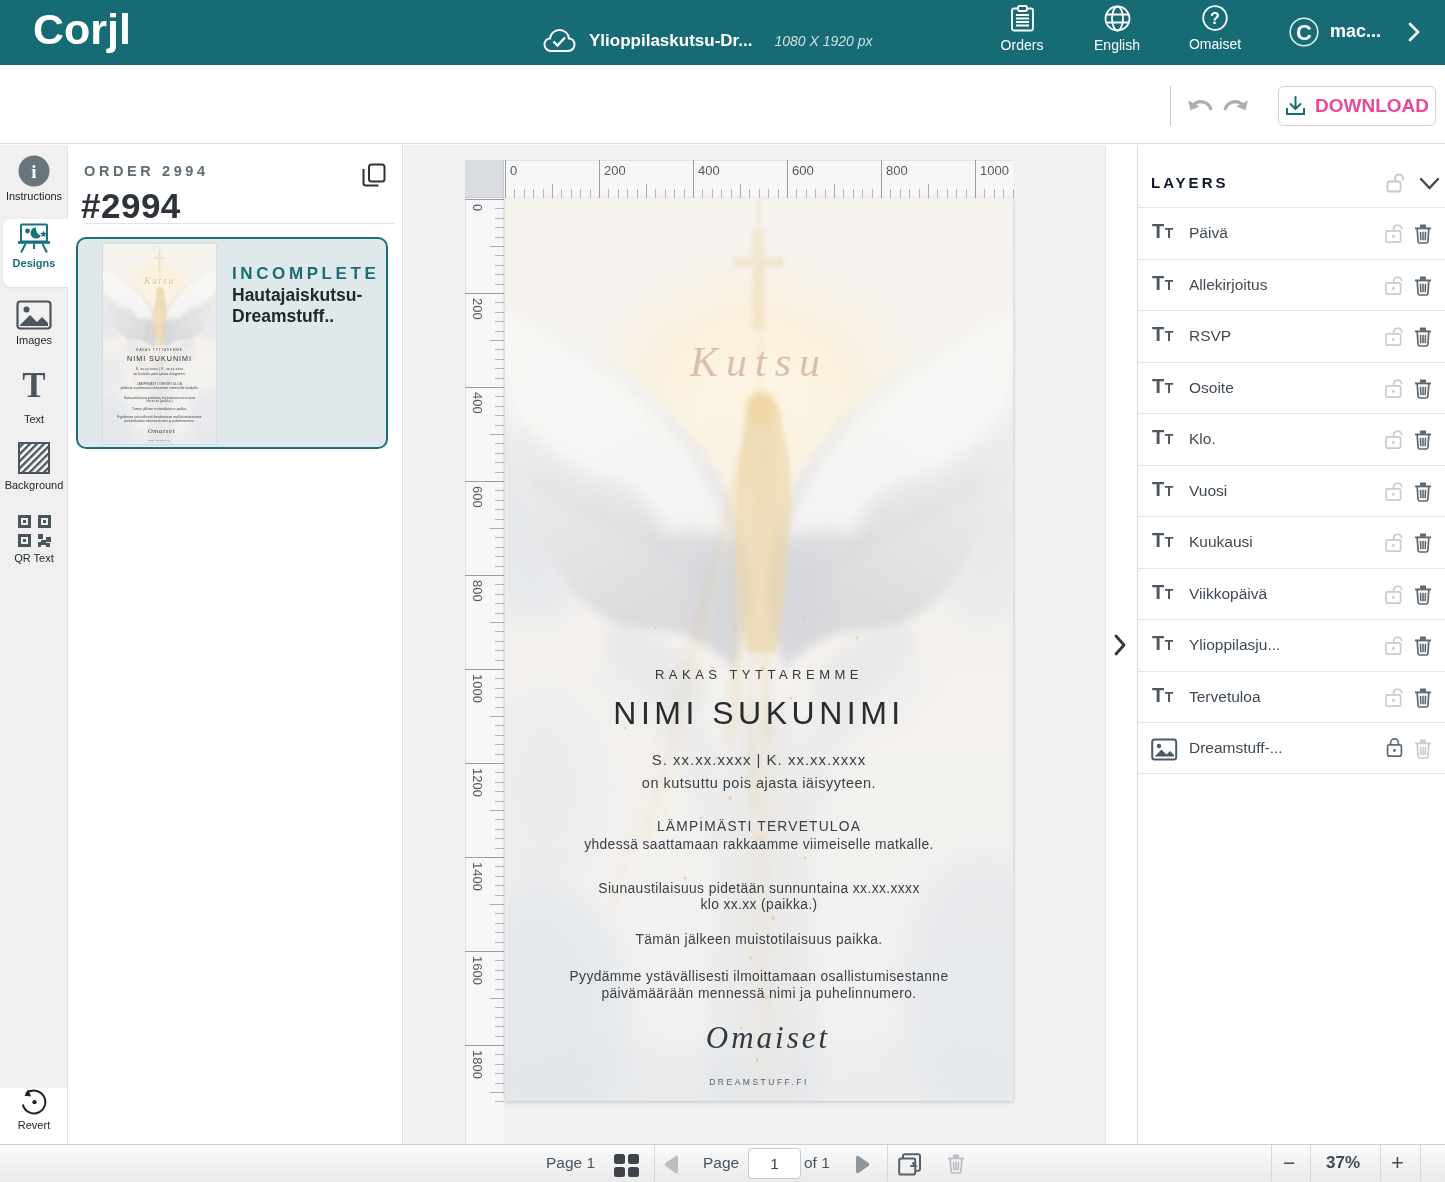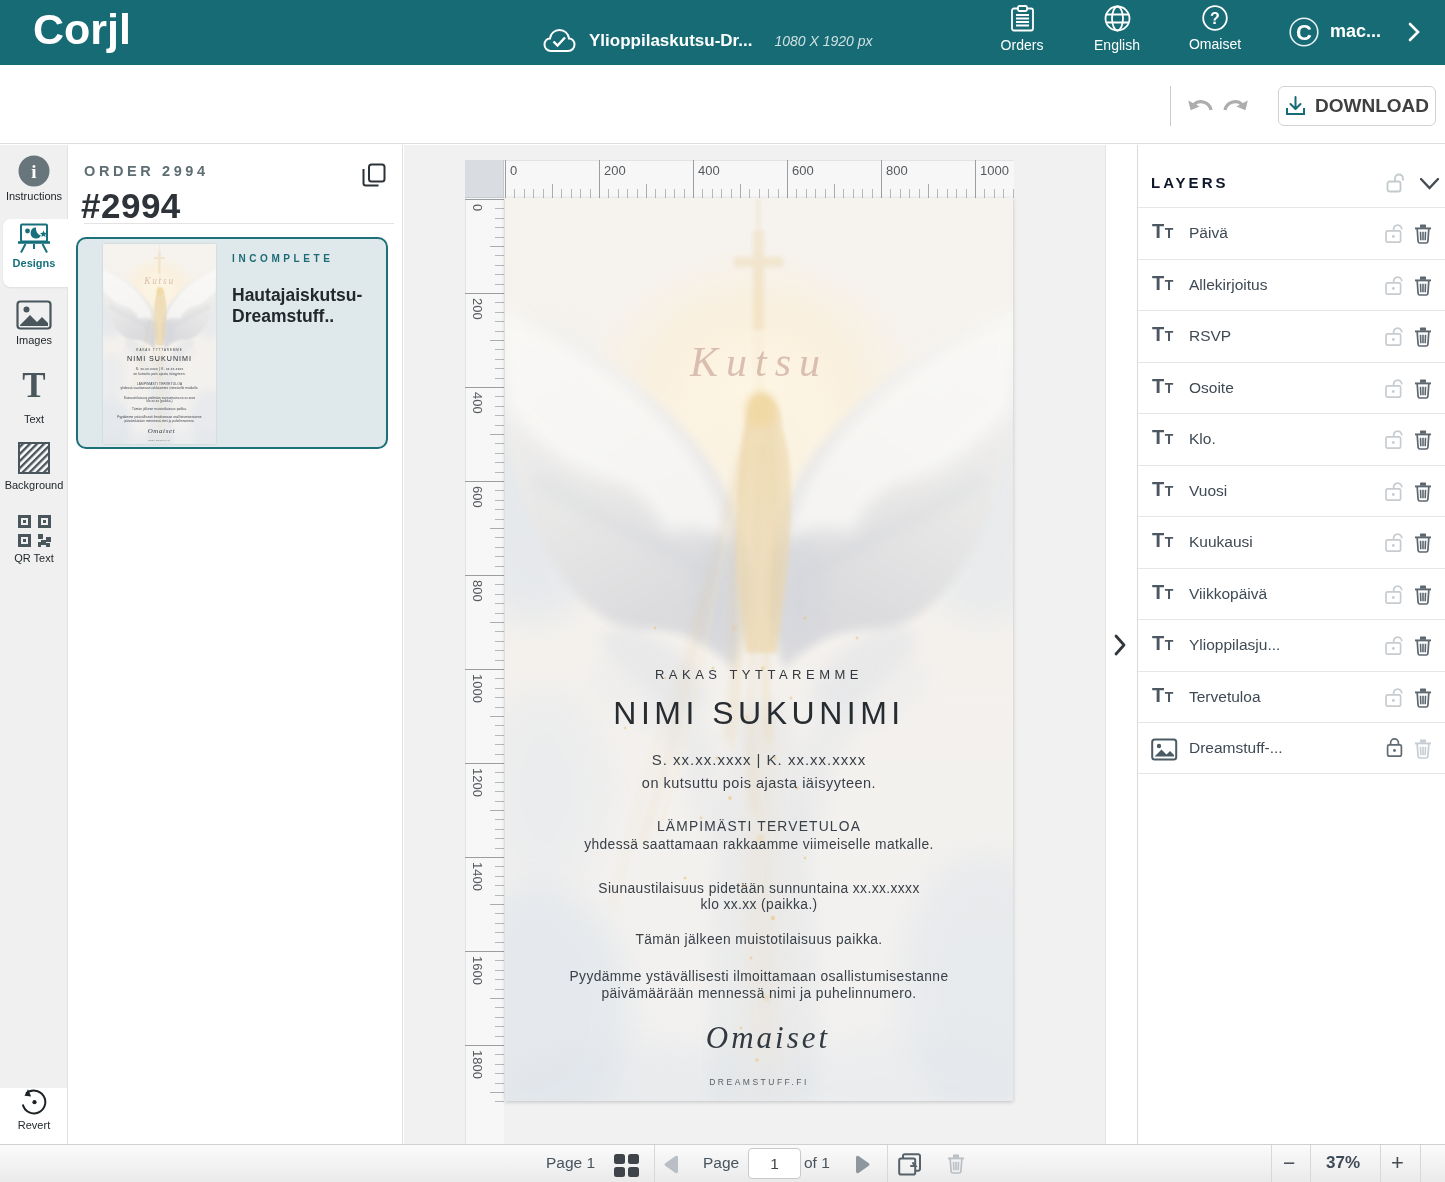--- a/index.html
+++ b/index.html
@@ -8,34 +8,34 @@
 #hdr{position:absolute;left:0;top:0;width:1445px;height:65px;background:#176b75;color:#fff}
 #logo{position:absolute;left:33px;top:5px;font-size:43px;font-weight:bold;letter-spacing:0px}
 #hmid{position:absolute;left:543px;top:8px;height:65px;display:flex;align-items:center}
 #htitle{font-size:17px;font-weight:bold;margin-left:13px}
 #hsize{font-size:14px;font-style:italic;margin-left:22px;color:#cfe0e2}
 .hitem{position:absolute;top:0;text-align:center;color:#fff}
 .hitem .lbl{font-size:14px;margin-top:1px}
 
 #tbar{position:absolute;left:0;top:65px;width:1445px;height:79px;background:#fff;border-bottom:1px solid #dcdedf}
 #tsep{position:absolute;left:1170px;top:21px;width:1px;height:40px;background:#ccc}
-#dlbtn{position:absolute;left:1278px;top:21px;width:158px;height:40px;border:1px solid #cfd3d4;border-radius:6px;background:#fff;display:flex;align-items:center;justify-content:center;color:#404040;font-weight:bold;font-size:19px}
+#dlbtn{position:absolute;left:1278px;top:21px;width:158px;height:40px;border:1px solid #cfd3d4;border-radius:6px;background:#fff;display:flex;align-items:center;justify-content:center;color:#ec4899;font-weight:bold;font-size:19px}
 
 #sbar{position:absolute;left:0;top:145px;width:68px;height:943px;background:#f0f0f0;border-right:1px solid #e2e2e2}
 #sbar2{position:absolute;left:0;top:1088px;width:68px;height:56px;background:#fff;border-right:1px solid #e2e2e2}
 .sit{position:absolute;width:68px;text-align:center;color:#21282c;font-size:11px}
 #designtab{position:absolute;left:3px;top:219px;width:65px;height:68px;background:#fff;border-radius:8px 0 0 8px;box-shadow:0 1px 2px rgba(0,0,0,.08)}
 
 #panel{position:absolute;left:68px;top:145px;width:335px;height:999px;background:#fff;border-right:1px solid #e0e0e0}
 #ordlbl{position:absolute;left:84px;top:163px;font-size:14.5px;font-weight:bold;letter-spacing:3.6px;color:#5e6d72}
 #ordnum{position:absolute;left:81px;top:186px;font-size:35px;font-weight:bold;color:#2d3338;letter-spacing:0.5px}
 #pdiv{position:absolute;left:84px;top:223px;width:310px;height:1px;background:#e3e3e3}
 #card{position:absolute;left:76px;top:237px;width:312px;height:212px;background:#dfe9ec;border:2px solid #1c7078;border-radius:10px}
 #thumb{position:absolute;left:103px;top:244px;width:113px;height:200px;overflow:hidden;box-shadow:0 0 2px rgba(0,0,0,.15)}
-#inc{position:absolute;left:232px;top:253px;font-size:10px;font-weight:bold;letter-spacing:3.6px;color:#1c6b77}
+#inc{position:absolute;left:232px;top:264px;font-size:17px;font-weight:bold;letter-spacing:3.6px;color:#1c6b77}
 #cardname{position:absolute;left:232px;top:285px;font-size:17.5px;font-weight:bold;color:#23282c;line-height:21px}
 
 #canvas{position:absolute;left:404px;top:145px;width:701px;height:999px;background:#f1f1f2}
 #corner{position:absolute;left:465px;top:160px;width:39px;height:38px;background:#d9dce0;border-right:1px solid #c8cbce;border-bottom:1px solid #c8cbce}
 #hrule{position:absolute;left:504px;top:160px;width:510px;height:38px;background:#f7f7f8;border-top:1px solid #e2e3e5}
 #vrule{position:absolute;left:465px;top:198px;width:39px;height:946px;background:#f7f7f8;border-left:1px solid #e2e3e5}
 .hminor{position:absolute;left:1px;bottom:0;width:509px;height:9px;background:repeating-linear-gradient(to right,#b6b9bc 0 1px,transparent 1px 9.4px)}
 .hmed{position:absolute;left:1px;bottom:0;width:509px;height:14px;background:repeating-linear-gradient(to right,#aaadb0 0 1px,transparent 1px 47px)}
 .hmajor{position:absolute;left:1px;bottom:0;width:509px;height:38px;background:repeating-linear-gradient(to right,#9b9ea1 0 1px,transparent 1px 94px)}
 .hlab{position:absolute;top:2px;font-size:13px;color:#555a5e}

